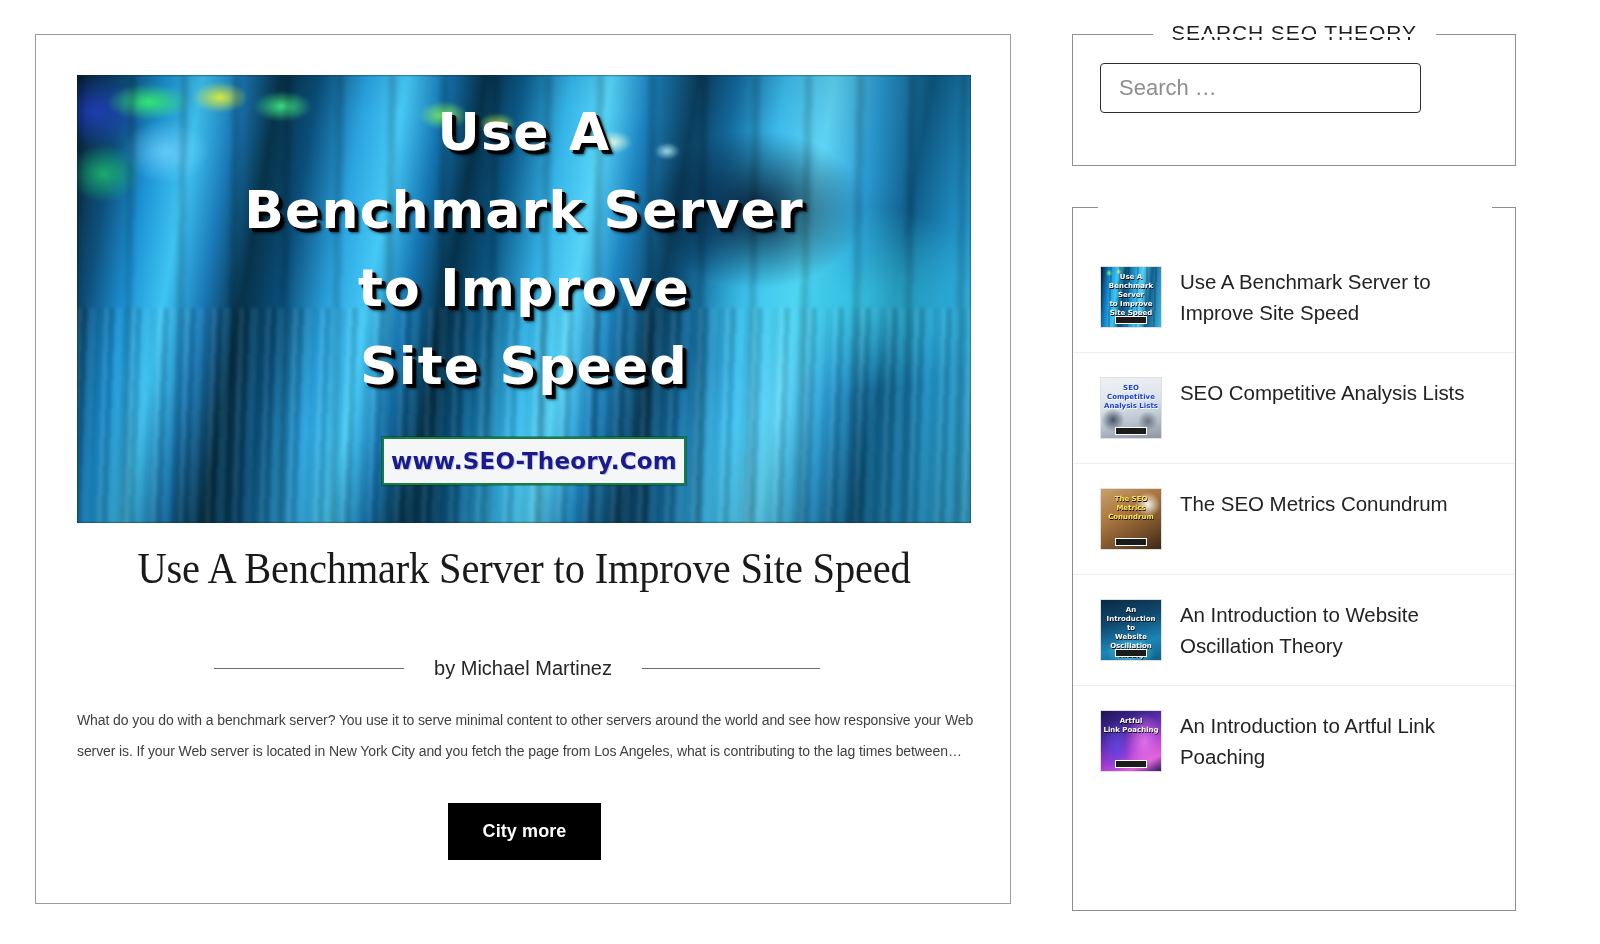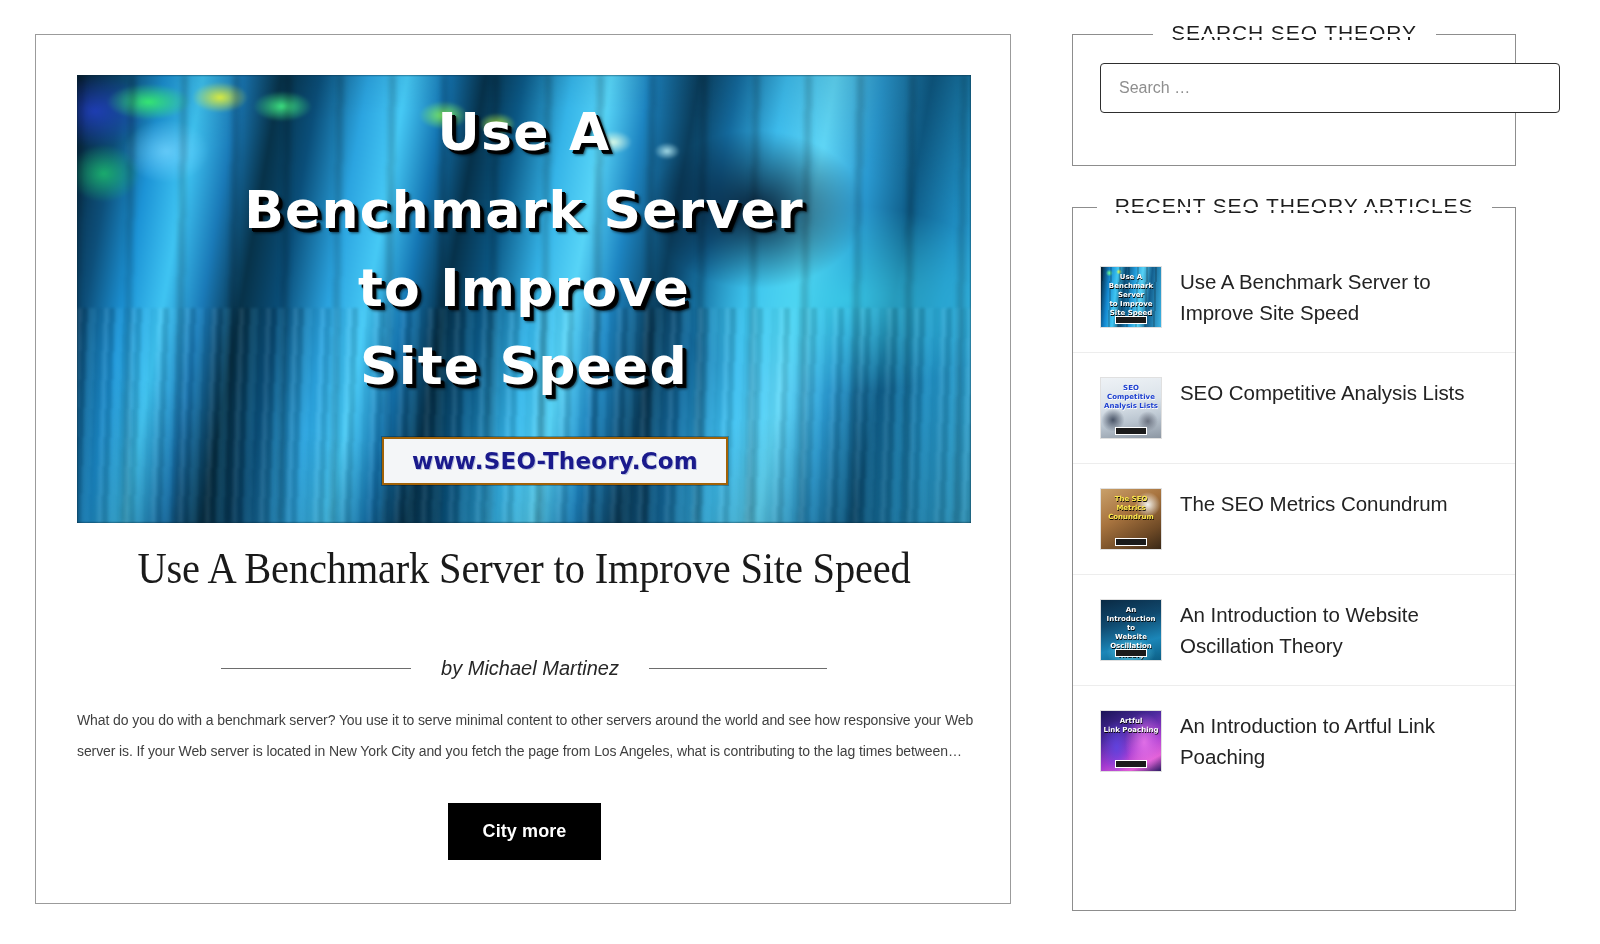--- a/index.html
+++ b/index.html
@@ -94,23 +94,23 @@
     text-shadow:
        3px 3px 0 #000,
        4px 4px 0 rgba(0,0,0,0.85),
        5px 5px 3px rgba(0,0,0,0.6);
     white-space: pre-line;
   }
 
   .hero-url {
     position: absolute;
     left: 305px; top: 362px;
-    width: 346px; height: 48px;
+    width: 304px; height: 48px;
     background: #f4f6f8;
-    border: 2px solid #a16207;
+    border: 2px solid #15803d;
     box-shadow: 0 0 0 1px rgba(0,0,0,0.25);
     display: flex; align-items: center; justify-content: center;
   }
   .hero-url span {
     font-family: "DejaVu Sans", sans-serif;
     font-weight: bold;
     font-size: 23px;
     letter-spacing: 0.2px;
     color: #1a1a8c;
     text-shadow: 1px 1px 0 rgba(120,140,200,0.45);
@@ -128,27 +128,26 @@
     color: #1a1a1a;
     letter-spacing: -0.2px;
     transform: scaleX(0.92);
     margin: 0;
     line-height: 1.18;
   }
 
   
   #byline-wrap {
     position: absolute;
-    left: 41px; top: 622px;
+    left: 34px; top: 622px;
     width: 894px;
     display: flex;
     align-items: center;
     justify-content: center;
     gap: 30px;
-    font-style: italic;
   }
   .byline-rule {
     height: 1px;
     background: #6d6d6d;
     width: 190px;
   }
   .byline-rule.right { width: 178px; }
   #byline-text {
     font-family: "Liberation Sans", sans-serif;
     font-size: 20px;
@@ -226,26 +225,26 @@
 
   
   #widget-search {
     position: absolute;
     left: 0; top: 34px;
     width: 444px; height: 132px;
   }
   #search-input {
     position: absolute;
     left: 27px; top: 28px;
-    width: 460px; height: 50px;
+    width: 321px; height: 50px;
     border: 1px solid #2e2e2e;
     border-radius: 4px;
     background: #fff;
     font-family: "Liberation Sans", sans-serif;
-    font-size: 16px;
+    font-size: 22px;
     color: #2b2b2b;
     padding: 0 18px;
     outline: none;
   }
   #search-input::placeholder { color: #8e8e8e; }
 
   
   #widget-recent {
     position: absolute;
     left: 0; top: 207px;
@@ -384,23 +383,20 @@
 
     <section class="widget" id="widget-search">
       <div class="widget-legend">
         <span class="legend-text">SEARCH SEO THEORY</span>
       </div>
       <input id="search-input" type="text" placeholder="Search …" style="">
     <span class="legend-mask" style="left: 81.2031px; width: 281.594px;"></span>
       </section>
 
     <section class="widget" id="widget-recent">
-      <div class="widget-legend">
-        <span class="legend-text">RECENT SEO THEORY ARTICLES</span>
-      </div>
       <ul id="recent-list">
           <li class="recent-item">
             <span class="thumb thumb-benchmark">
               <span class="tb"></span>
               <span class="tt">Use A
 Benchmark Server
 to Improve
 Site Speed</span>
               <span class="tu"></span>
             </span>

